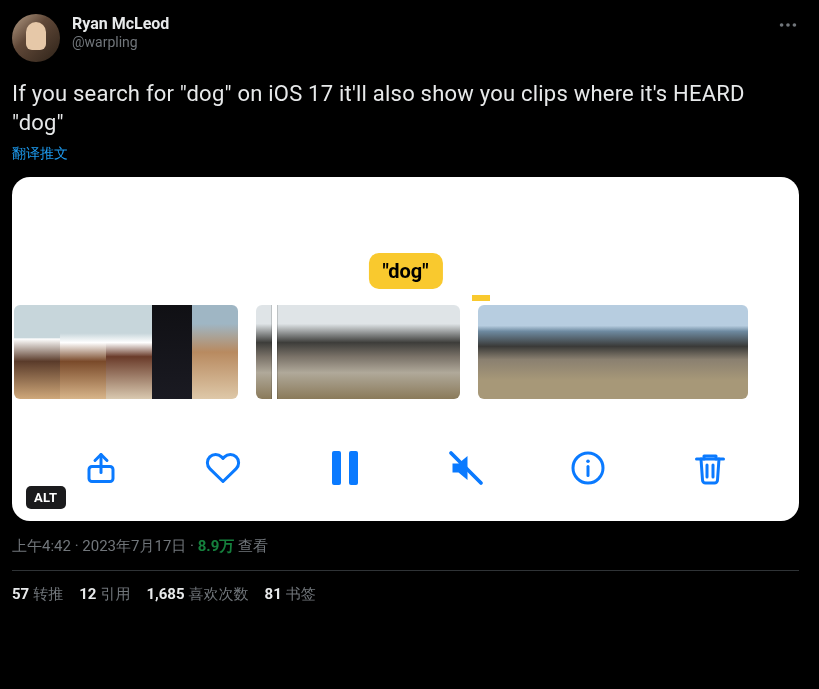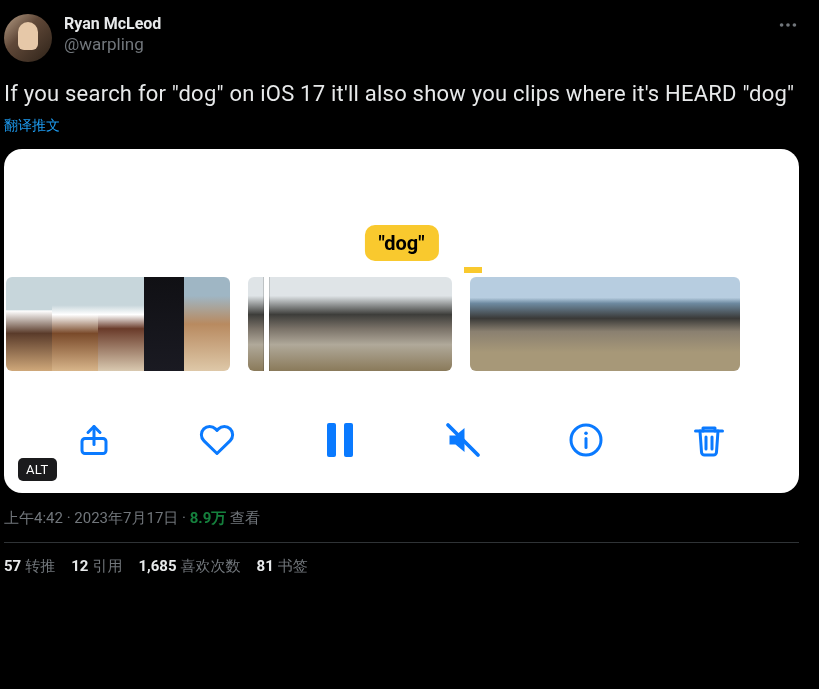--- a/index.html
+++ b/index.html
@@ -5,21 +5,21 @@
 * { margin: 0; padding: 0; box-sizing: border-box; }
 body {
   background: #000;
   font-family: -apple-system, BlinkMacSystemFont, "Segoe UI", Roboto, Helvetica, Arial, sans-serif;
   color: #e7e9ea;
   width: 819px;
   height: 689px;
   overflow: hidden;
 }
 .tweet {
-  padding: 14px 20px 0 4px;
+  padding: 14px 20px 0 12px;
 }
 .header {
   display: flex;
   align-items: flex-start;
   gap: 12px;
   position: relative;
 }
 .avatar {
   width: 48px;
   height: 48px;
@@ -32,21 +32,21 @@
 .avatar::after {
   content: "";
   position: absolute;
   top: 8px; left: 14px;
   width: 20px; height: 28px;
   background: #e6c8a8;
   border-radius: 10px 10px 6px 6px;
 }
 .names { display: flex; flex-direction: column; line-height: 1.25; }
 .display-name { font-weight: 700; font-size: 16px; color: #e7e9ea; }
-.handle { color: #71767b; font-size: 17px; }
+.handle { color: #71767b; font-size: 14px; }
 .more-icon {
   position: absolute;
   right: 0;
   top: 0;
   color: #71767b;
   width: 22px;
   height: 22px;
   cursor: pointer;
 }
 .body-text {
@@ -158,21 +158,21 @@
   height: 34px;
   background: #0a7aff;
   border-radius: 2px;
 }
 .alt-badge {
   position: absolute;
   left: 14px;
   bottom: 12px;
   background: #1b1b1d;
   color: #fff;
-  font-weight: 400;
+  font-weight: 700;
   font-size: 13px;
   padding: 4px 8px;
   border-radius: 5px;
   letter-spacing: 0.03em;
 }
 .meta {
   margin-top: 16px;
   color: #71767b;
   font-size: 15px;
 }

